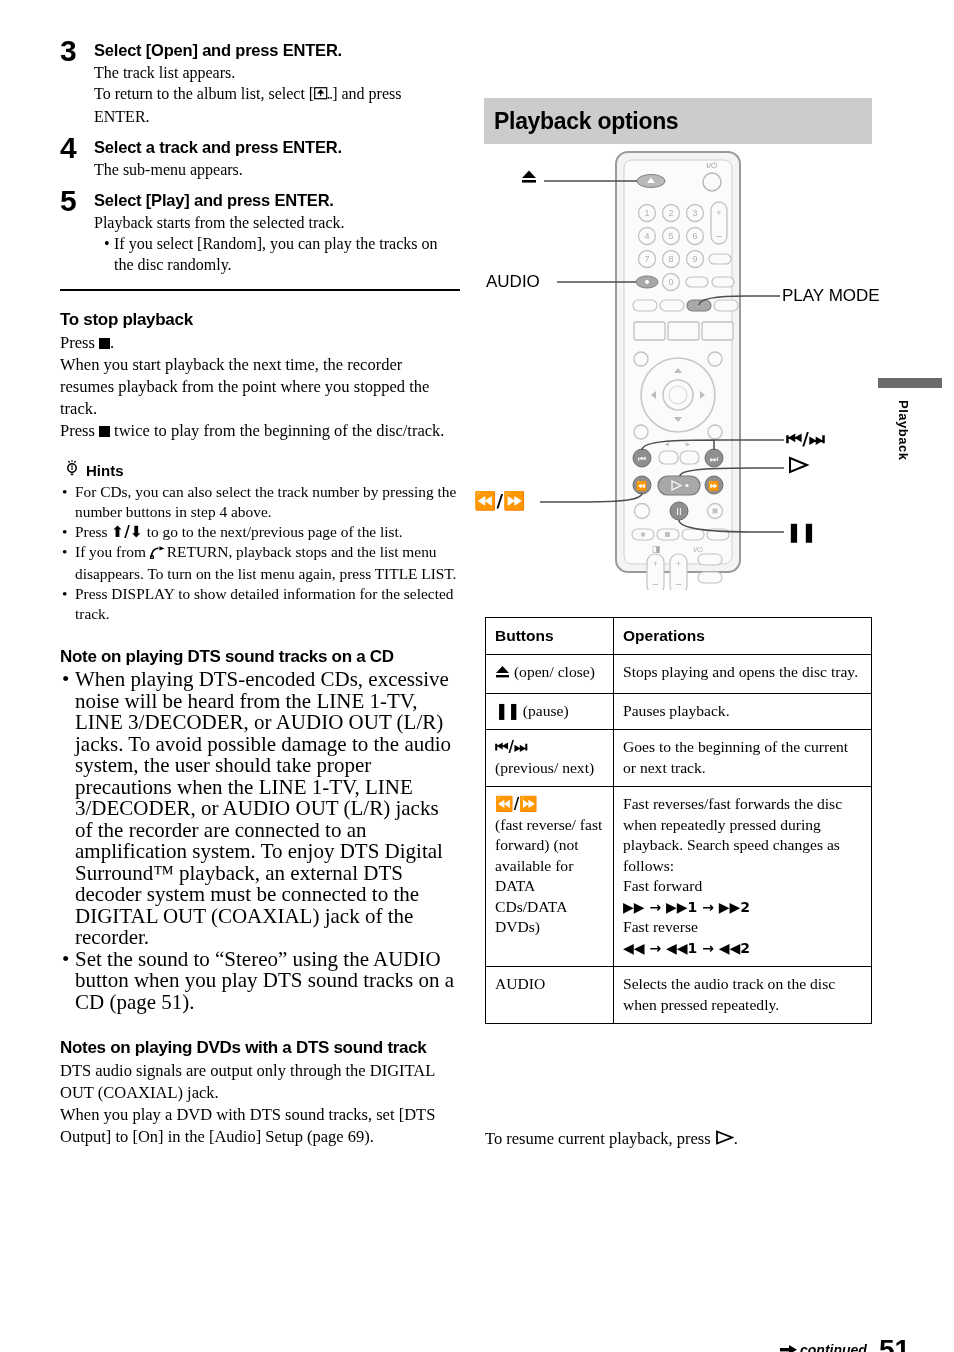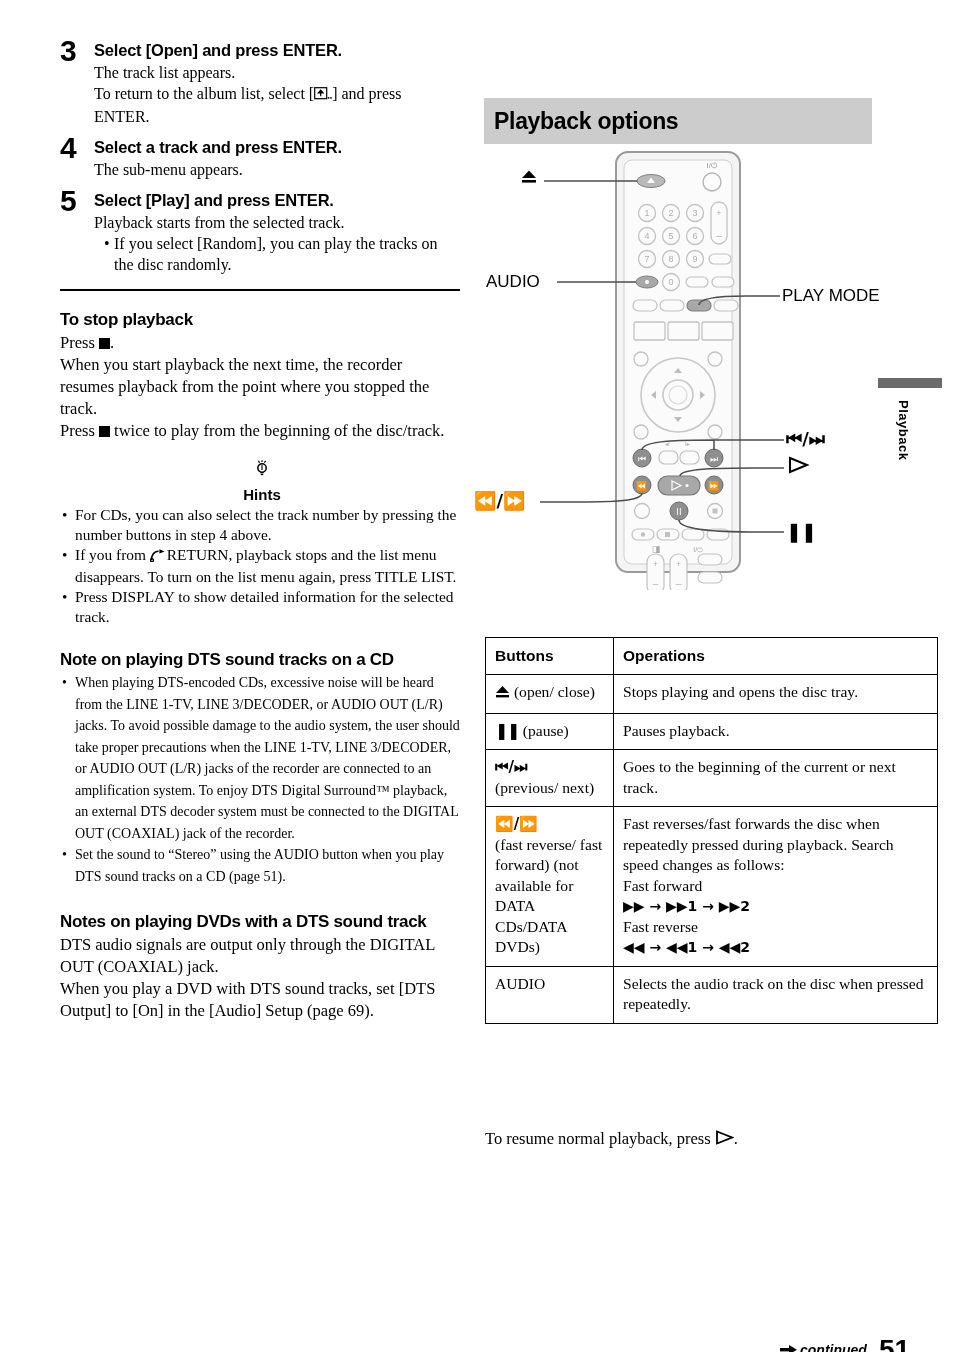--- a/index.html
+++ b/index.html
@@ -33,30 +33,30 @@
   hr.rule{border:0;border-top:2px solid #000;margin:14px 0 18px 0;}
 
   h3.sub{
     font-family:"Liberation Sans", sans-serif;font-weight:bold;
     font-size:17px;line-height:21px;margin:11px 0 2px 0;letter-spacing:-0.3px;
   }
   .body-text{font-size:16.5px;line-height:22px;margin:0;}
 
   .hints-head{
     font-family:"Liberation Sans", sans-serif;font-weight:bold;
-    font-size:15px;display:flex;align-items:center;gap:6px;margin:18px 0 2px 4px;flex-direction:column;
+    font-size:15px;display:flex;align-items:center;gap:6px;margin:18px 0 2px 4px;
   }
   ul.blist{list-style:none;margin:0;padding:0;}
   ul.blist>li{
     position:relative;padding-left:15px;font-size:15.4px;line-height:20px;
     margin-bottom:0px;
   }
   ul.blist>li:before{content:"\2022";position:absolute;left:2px;top:0;}
 
-  ul.blist.big>li{font-size:14px;line-height:21.5px;}
+  ul.blist.big>li{font-size:21px;line-height:21.5px;}
 
   
   .col-right{position:absolute;left:484px;top:66px;width:388px;margin-top:32px;}
   .head-bar{
     background:#cccccc;height:46px;display:flex;align-items:center;
     padding-left:10px;
   }
   .head-bar span{
     font-family:"Liberation Sans", sans-serif;font-weight:bold;
     font-size:23px;letter-spacing:-0.3px;
@@ -65,21 +65,21 @@
   
   .remote-wrap{position:absolute;left:484px;top:140px;width:400px;height:450px;}
   .callout{
     position:absolute;font-family:"Liberation Sans", sans-serif;
     font-size:15px;white-space:nowrap;
   }
   .callout.icon{font-size:17px;}
 
   
   table.ops{
-    position:absolute;left:485px;top:637px;width:453px;
+    position:absolute;left:485px;top:617px;width:387px;
     border-collapse:collapse;
   }
   table.ops th, table.ops td{
     border:1.5px solid #000;vertical-align:top;
     padding:7px 9px 8px 9px;
   }
   table.ops th{
     font-family:"Liberation Sans", sans-serif;font-weight:bold;
     font-size:15.5px;text-align:left;padding-top:9px;padding-bottom:9px;
   }
@@ -186,20 +186,25 @@
           <circle cx="8" cy="8" r="4.2" fill="none" stroke="#000" stroke-width="1.5"></circle>
           <rect x="6.4" y="12.1" width="3.2" height="1.3" fill="#000"></rect>
           <rect x="6.8" y="14" width="2.4" height="1.2" fill="#000"></rect>
           <path d="M8 5 L8 10" stroke="#000" stroke-width="1.1"></path>
         </svg>
       </span>
       <span>Hints</span>
     </div>
     <ul class="blist">
       <li>For CDs, you can also select the track number by pressing the number buttons in step 4 above.</li>
+      <li>
+        <span>Press</span>
+        <span class="inline-sym">⬆/⬇</span>
+        <span>to go to the next/previous page of the list.</span>
+      </li>
       <li>
         <span>If you from</span>
         <span style="display:inline-block;vertical-align:-2px;">
           <svg width="17" height="13" viewBox="0 0 17 13">
             <path d="M1.6 11.4 C1.0 6.6 4.0 2.2 8.6 2.2" stroke="#000" stroke-width="1.6" fill="none"></path>
             <circle cx="1.9" cy="11.2" r="1.6" fill="none" stroke="#000" stroke-width="1.3"></circle>
             <path d="M9.4 0.2 L14.6 2.4 L9.4 4.6 Z" fill="#000"></path>
           </svg>
         </span><span>RETURN, playback stops and the list menu disappears. To turn on the list menu again, press TITLE LIST.</span>
       </li>
@@ -430,21 +435,21 @@
         </td>
       </tr>
       <tr>
         <td class="btncell">AUDIO</td>
         <td>Selects the audio track on the disc when pressed repeatedly.</td>
       </tr>
     </tbody>
   </table>
 
   <div class="resume">
-    <span>To resume normal playback, press</span>
+    <span>To resume current playback, press</span>
     <span style="display:inline-block;vertical-align:-1px;">
       <svg width="19" height="15" viewBox="0 0 19 15">
         <path d="M2 1.5 L17 7.5 L2 13.5 Z" fill="none" stroke="#000" stroke-width="1.8"></path>
       </svg></span><span>.</span>
   </div>
 
   <div class="side-tab">
     <div class="bar"></div>
     <div class="lbl">Playback</div>
   </div>

